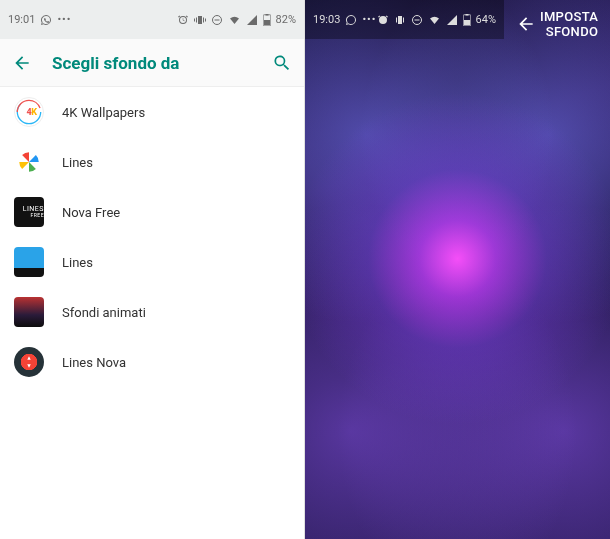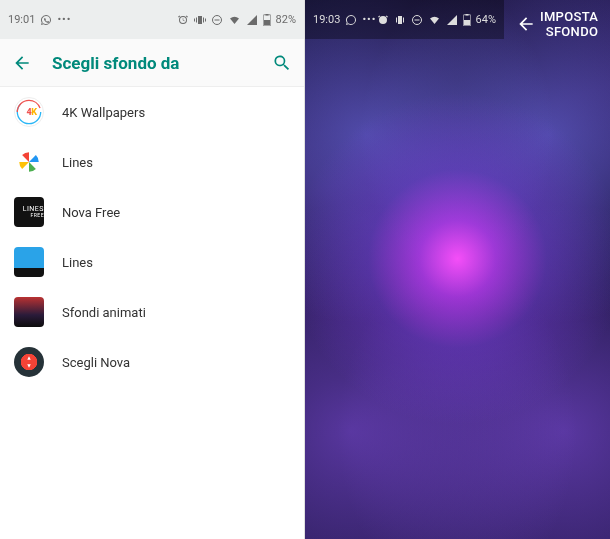--- a/index.html
+++ b/index.html
@@ -166,21 +166,21 @@
         <span class="list-label">Sfondi animati</span>
       </div>
 
       <div class="list-item">
         <div class="app-icon ic-nova">
           <svg width="14" height="14" viewBox="0 0 24 24">
               <path fill="#fff" d="M12 2l3 6h-6l3-6zm0 20l-3-6h6l-3 6z"></path>
               <circle cx="12" cy="12" r="3" fill="#f44336"></circle>
             </svg>
         </div>
-        <span class="list-label">Scegli Nova</span>
+        <span class="list-label">Lines Nova</span>
       </div>
     </div>
   </div>
 
   <div class="phone phone-right">
     <div class="phone-right-inner">
       <div class="wallpaper"></div>
       <div class="appbar-right">
         <div class="status-bar sb-bg-dark">
           <div class="sb-left">

